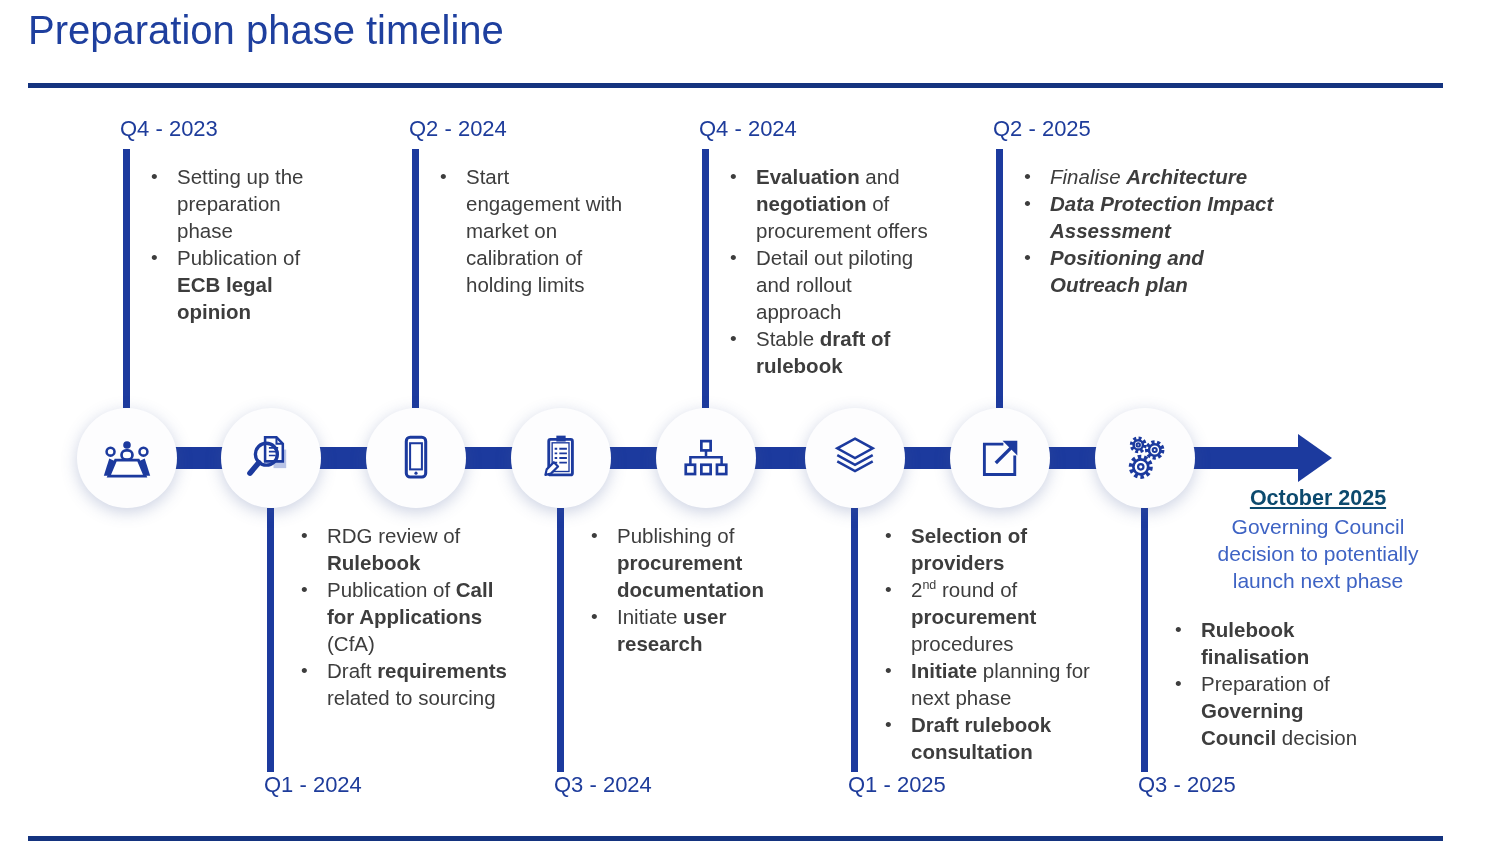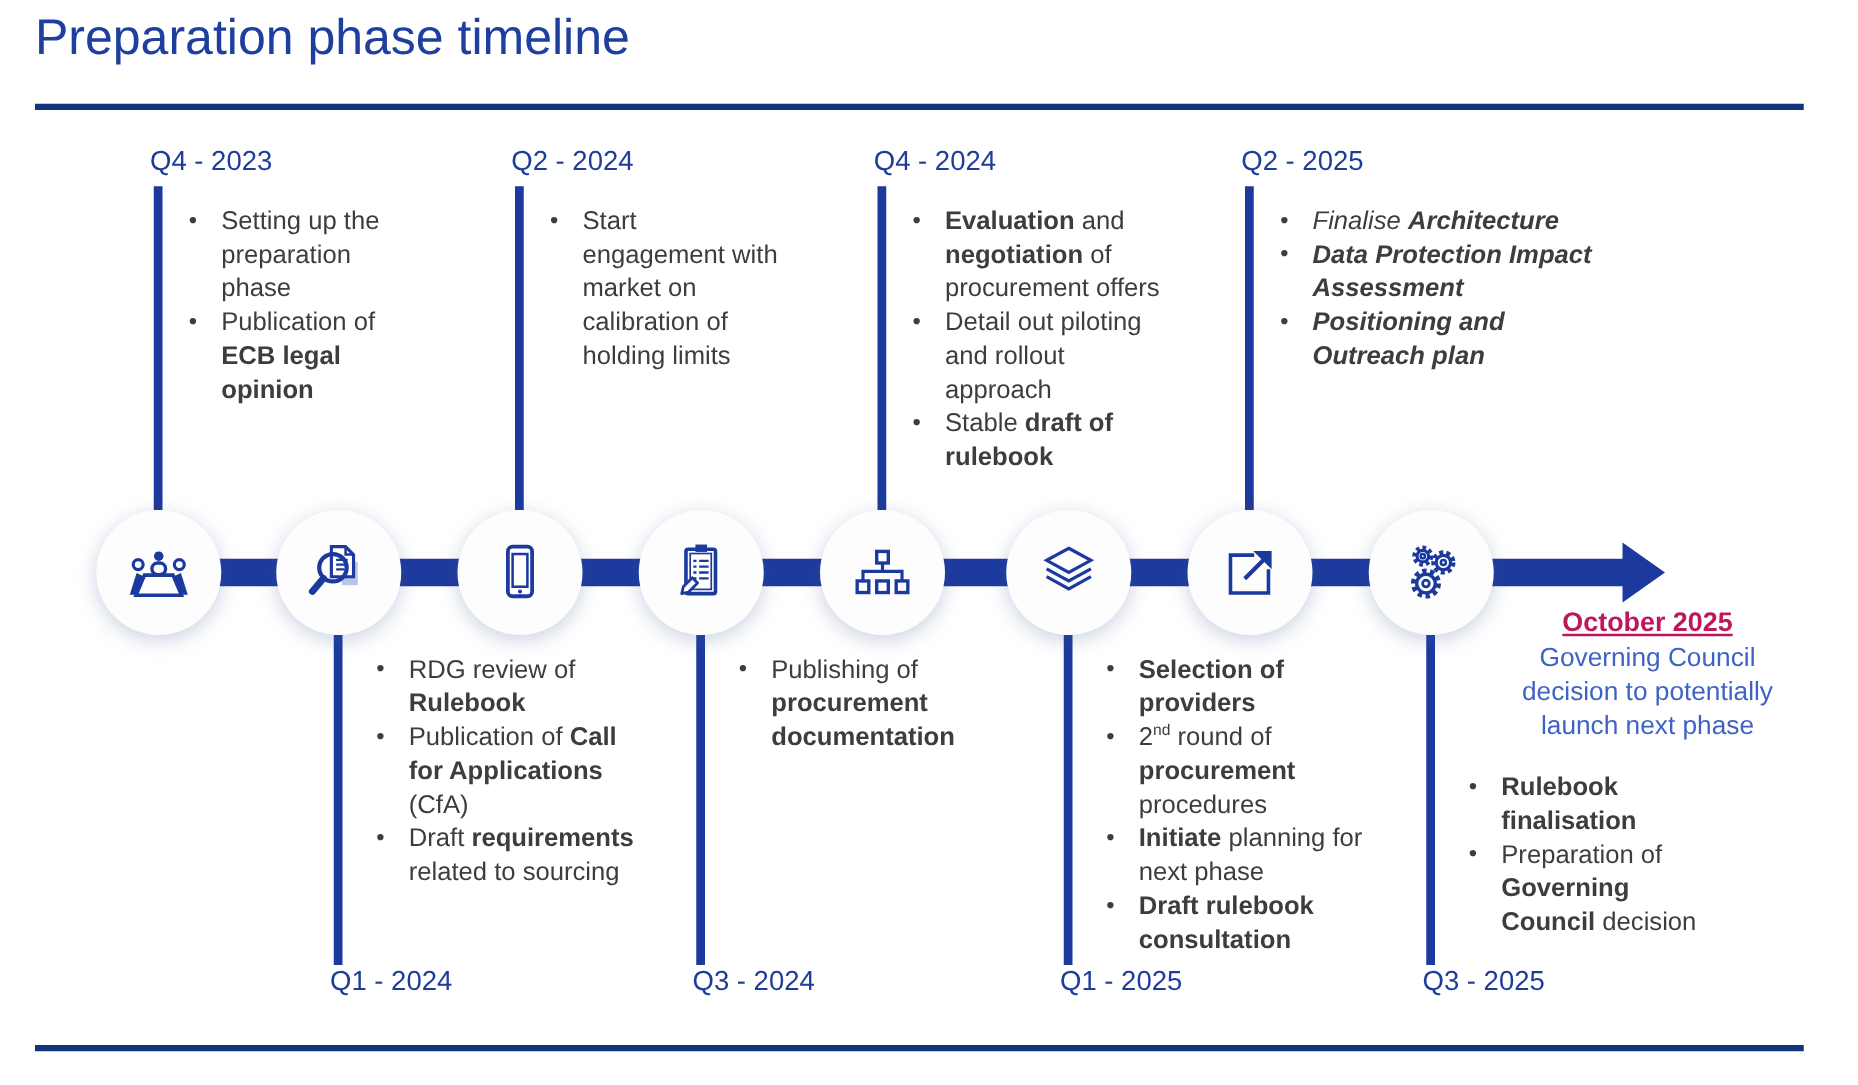--- a/index.html
+++ b/index.html
@@ -17,21 +17,21 @@
   .vline{position:absolute;width:7px;background:#1c3a9e;z-index:1;}
   .circle{position:absolute;top:408px;width:100px;height:100px;border-radius:50%;background:#fdfdfe;
           box-shadow:0 4px 16px rgba(70,90,150,.28);display:flex;align-items:center;justify-content:center;z-index:2;}
   .circle span{display:flex;}
   .qlabel{position:absolute;font-size:22px;font-weight:normal;color:#1e3c9b;white-space:nowrap;z-index:2;}
   .blist{position:absolute;list-style:none;margin:0;padding:0;font-size:20.5px;line-height:27px;color:#3d3d3d;z-index:2;}
   .blist li{position:relative;padding-left:28px;white-space:pre-line;}
   .blist li::before{content:"\2022";position:absolute;left:2px;top:0;font-size:19px;color:#3d3d3d;}
   .blist sup{font-size:12.5px;line-height:0;}
   .endpoint{position:absolute;left:1196px;top:486px;width:244px;text-align:center;z-index:2;}
-  .ep-date{font-size:21.5px;font-weight:bold;color:#be185d;text-decoration:underline;}
+  .ep-date{font-size:21.5px;font-weight:bold;color:#0c4a6e;text-decoration:underline;}
   .ep-desc{font-size:21px;color:#3e63c4;line-height:27px;white-space:pre-line;margin-top:2px;}
 </style>
 </head>
 <body>
 
 <div class="slide">
   <h1 class="title">Preparation phase timeline</h1>
   <div class="rule top"></div>
   <div class="rule bottom"></div>
 
@@ -119,20 +119,22 @@
     <path d="M24.5 21 h3 M30 21 h9 M24.5 26.5 h3 M30 26.5 h9 M24.5 32 h3 M30 32 h9 M24.5 37.5 h3 M30 37.5 h9" stroke="#1c3a9e" stroke-width="2.2"></path>
     <path d="M15 45.5 l8.5 -8.5 l5 5 l-8.5 8.5 l-6.5 1.5 Z" fill="#fff" stroke="#1c3a9e" stroke-width="2.6" stroke-linejoin="round"></path>
           </svg>
         </span>
       </div>
       <div class="qlabel" style="left: 554px; top: 772px;">Q3 - 2024</div>
       <ul class="blist" style="left: 589px; top: 522px; width: 205px;">
         <li><span>Publishing of
 </span><span style="font-weight: bold;">procurement
 documentation</span></li>
+        <li><span>Initiate </span><span style="font-weight: bold;">user
+research</span></li>
       </ul>
       <div class="vline" style="left: 702px; top: 149px; height: 259px;"></div>
       <div class="circle" style="left: 656px;">
         <span>
           <svg viewBox="0 0 64 64" width="54" height="54">
     <path d="M32 23 v8 M13.5 40 v-9 h37 v9" fill="none" stroke="#1c3a9e" stroke-width="3"></path>
     <rect x="26.5" y="12" width="11" height="11" fill="#fff" stroke="#1c3a9e" stroke-width="3.2"></rect>
     <rect x="8" y="40" width="11" height="11" fill="#fff" stroke="#1c3a9e" stroke-width="3.2"></rect>
     <rect x="26.5" y="40" width="11" height="11" fill="#fff" stroke="#1c3a9e" stroke-width="3.2"></rect>
     <rect x="45" y="40" width="11" height="11" fill="#fff" stroke="#1c3a9e" stroke-width="3.2"></rect>

